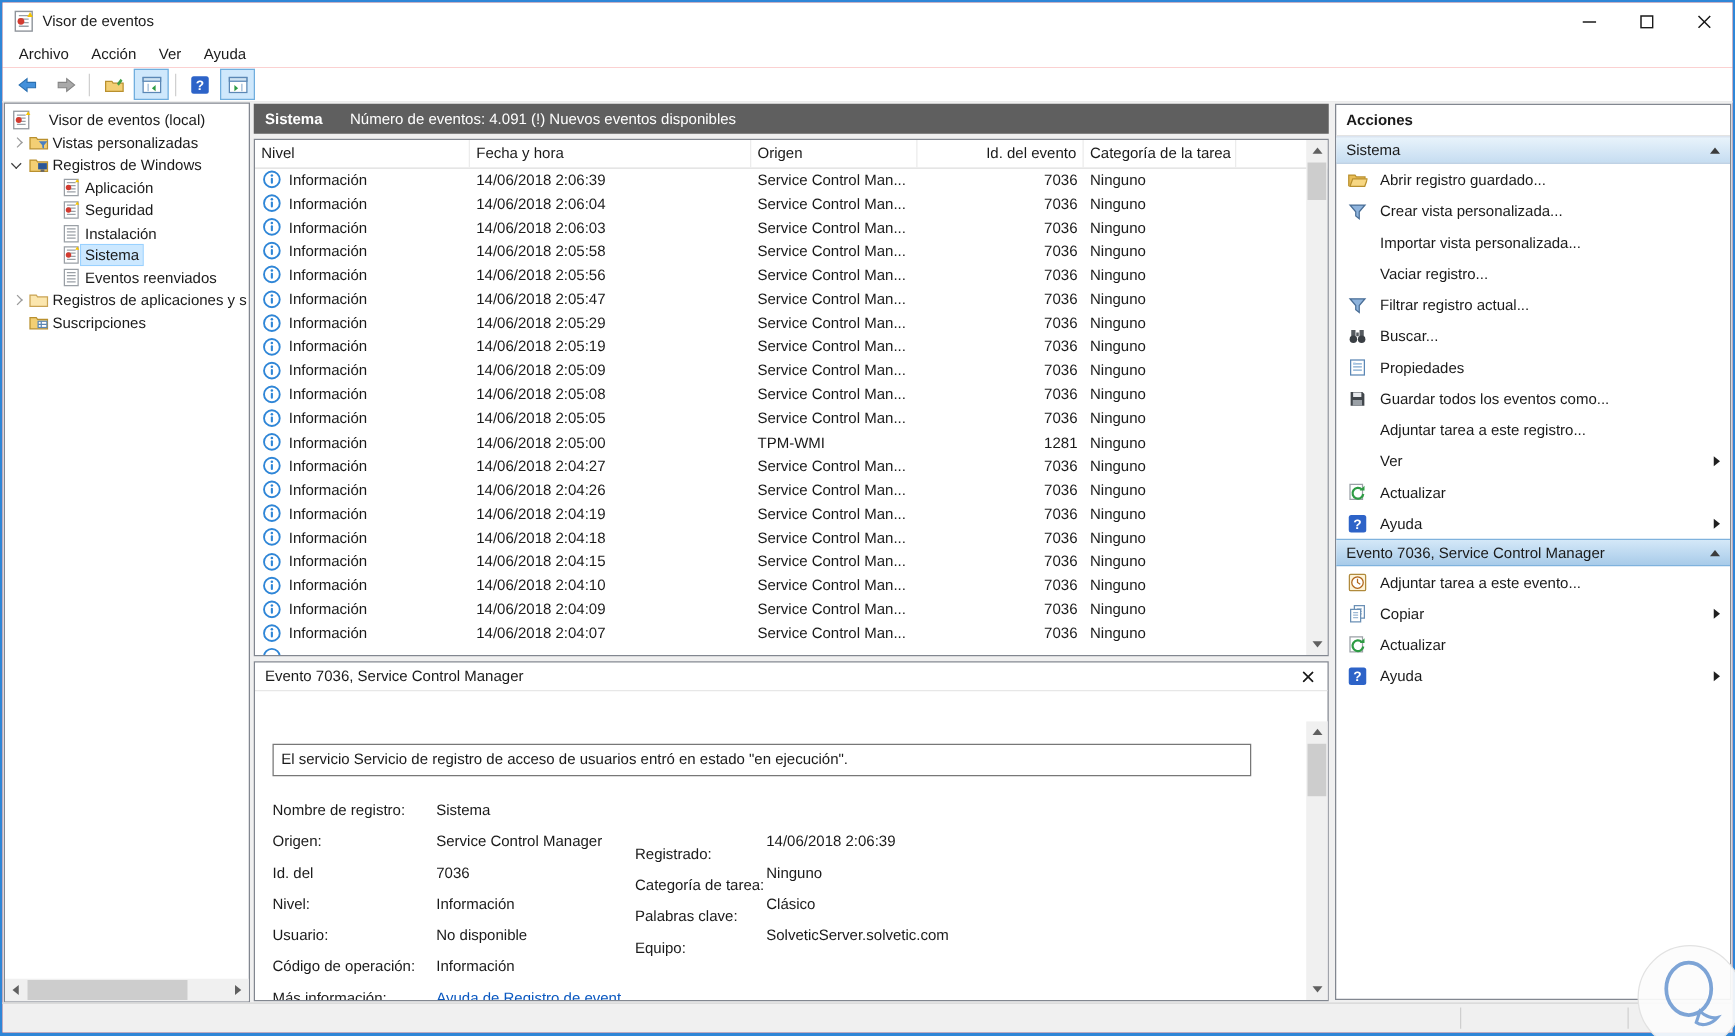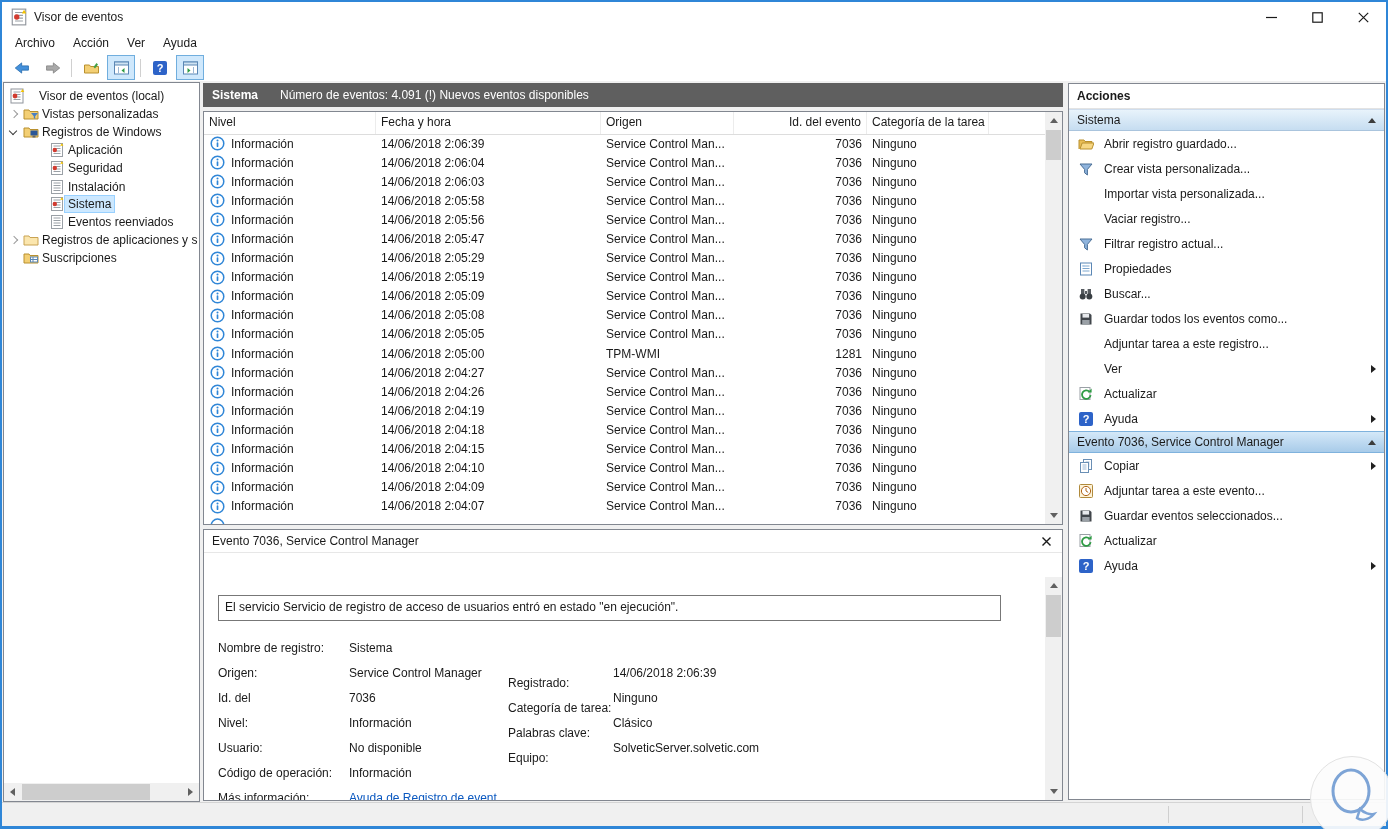--- a/index.html
+++ b/index.html
@@ -777,42 +777,42 @@
             <span class="ic">
               <svg width="16" height="16" viewBox="0 0 16 16">
                 <path d="M2 3h12l-4.6 5.4V14l-2.8-2.2V8.4z" fill="#8fb4dd" stroke="#4a6e96"></path>
               </svg>
             </span>
             <span>Filtrar registro actual...</span>
           </div>
           <div class="arow">
             <span class="ic">
               <svg width="16" height="16" viewBox="0 0 16 16">
-                <rect x="2.5" y="2" width="11" height="12" fill="#fff" stroke="#5b87b5"></rect>
-                <path d="M4.5 5h7M4.5 7.5h7M4.5 10h7" stroke="#7fa8cf"></path>
-                <rect x="4.5" y="4" width="2" height="1.6" fill="#aecbe8"></rect>
-              </svg>
-            </span>
-            <span>Propiedades</span>
-          </div>
-          <div class="arow">
-            <span class="ic">
-              <svg width="16" height="16" viewBox="0 0 16 16">
                 <rect x="3" y="3" width="3.4" height="5" fill="#565b60"></rect>
                 <rect x="9.6" y="3" width="3.4" height="5" fill="#565b60"></rect>
                 <circle cx="4.7" cy="10.4" r="3" fill="#3a3f44"></circle>
                 <circle cx="11.3" cy="10.4" r="3" fill="#3a3f44"></circle>
                 <rect x="7" y="5" width="2" height="3" fill="#565b60"></rect>
               </svg>
             </span>
             <span>Buscar...</span>
           </div>
           <div class="arow">
             <span class="ic">
               <svg width="16" height="16" viewBox="0 0 16 16">
+                <rect x="2.5" y="2" width="11" height="12" fill="#fff" stroke="#5b87b5"></rect>
+                <path d="M4.5 5h7M4.5 7.5h7M4.5 10h7" stroke="#7fa8cf"></path>
+                <rect x="4.5" y="4" width="2" height="1.6" fill="#aecbe8"></rect>
+              </svg>
+            </span>
+            <span>Propiedades</span>
+          </div>
+          <div class="arow">
+            <span class="ic">
+              <svg width="16" height="16" viewBox="0 0 16 16">
                 <path d="M2.5 2.5h9.4l1.6 1.6v9.4H2.5z" fill="#41464b"></path>
                 <rect x="4.5" y="3" width="6.6" height="3.6" fill="#e8eaed"></rect>
                 <rect x="4.2" y="9" width="7.4" height="4.5" fill="#9aa0a6"></rect>
               </svg>
             </span>
             <span>Guardar todos los eventos como...</span>
           </div>
           <div class="arow">
             <span class="ic"></span>
             <span>Adjuntar tarea a este registro...</span>
@@ -838,52 +838,42 @@
                 <rect x="1" y="1" width="14" height="14" rx="2" fill="#2d63c8"></rect>
                 <text x="8" y="12" text-anchor="middle" font-size="11" font-weight="bold" fill="#fff" font-family="Liberation Sans,sans-serif">?</text>
               </svg>
             </span>
             <span>Ayuda</span>
             <span class="sub tri-rt" style="border-left-color:#202020"></span>
           </div>
           <div class="asec-h sel">
             <span>Evento 7036, Service Control Manager</span>
             <span class="up"></span>
+          </div>
+          <div class="arow">
+            <span class="ic">
+              <svg width="16" height="16" viewBox="0 0 16 16">
+                <rect x="1.5" y="1.5" width="13" height="13" rx="1" fill="#fdf3d8" stroke="#b08a3c"></rect>
+                <circle cx="8" cy="8" r="4.6" fill="#fff" stroke="#b0651a"></circle>
+                <path d="M8 5v3l2.2 1.4" stroke="#b0651a" fill="none"></path>
+              </svg>
+            </span>
+            <span>Adjuntar tarea a este evento...</span>
           </div>
           <div class="arow">
             <span class="ic">
               <svg width="16" height="16" viewBox="0 0 16 16">
                 <rect x="5.5" y="1.5" width="8" height="10" fill="#fff" stroke="#6a8fb5"></rect>
                 <path d="M7.5 4h4M7.5 6h4M7.5 8h4" stroke="#9db8d4"></path>
                 <rect x="2.5" y="4.5" width="8" height="10" fill="#fff" stroke="#6a8fb5"></rect>
                 <path d="M4.5 7h4M4.5 9h4M4.5 11h4" stroke="#9db8d4"></path>
               </svg>
             </span>
             <span>Copiar</span>
             <span class="sub tri-rt" style="border-left-color:#202020"></span>
-          </div>
-          <div class="arow">
-            <span class="ic">
-              <svg width="16" height="16" viewBox="0 0 16 16">
-                <rect x="1.5" y="1.5" width="13" height="13" rx="1" fill="#fdf3d8" stroke="#b08a3c"></rect>
-                <circle cx="8" cy="8" r="4.6" fill="#fff" stroke="#b0651a"></circle>
-                <path d="M8 5v3l2.2 1.4" stroke="#b0651a" fill="none"></path>
-              </svg>
-            </span>
-            <span>Adjuntar tarea a este evento...</span>
-          </div>
-          <div class="arow">
-            <span class="ic">
-              <svg width="16" height="16" viewBox="0 0 16 16">
-                <path d="M2.5 2.5h9.4l1.6 1.6v9.4H2.5z" fill="#41464b"></path>
-                <rect x="4.5" y="3" width="6.6" height="3.6" fill="#e8eaed"></rect>
-                <rect x="4.2" y="9" width="7.4" height="4.5" fill="#9aa0a6"></rect>
-              </svg>
-            </span>
-            <span>Guardar eventos seleccionados...</span>
           </div>
           <div class="arow">
             <span class="ic">
               <svg width="16" height="16" viewBox="0 0 16 16">
                 <rect x="2" y="1.5" width="10" height="12" fill="#fff" stroke="#9aa0a6"></rect>
                 <path d="M12.6 9.2a4.3 4.3 0 1 1-1.2-3.6" fill="none" stroke="#2e9b44" stroke-width="1.8"></path>
                 <path d="M13.6 2.6v3.8h-3.8z" fill="#2e9b44"></path>
               </svg>
             </span>
             <span>Actualizar</span>

